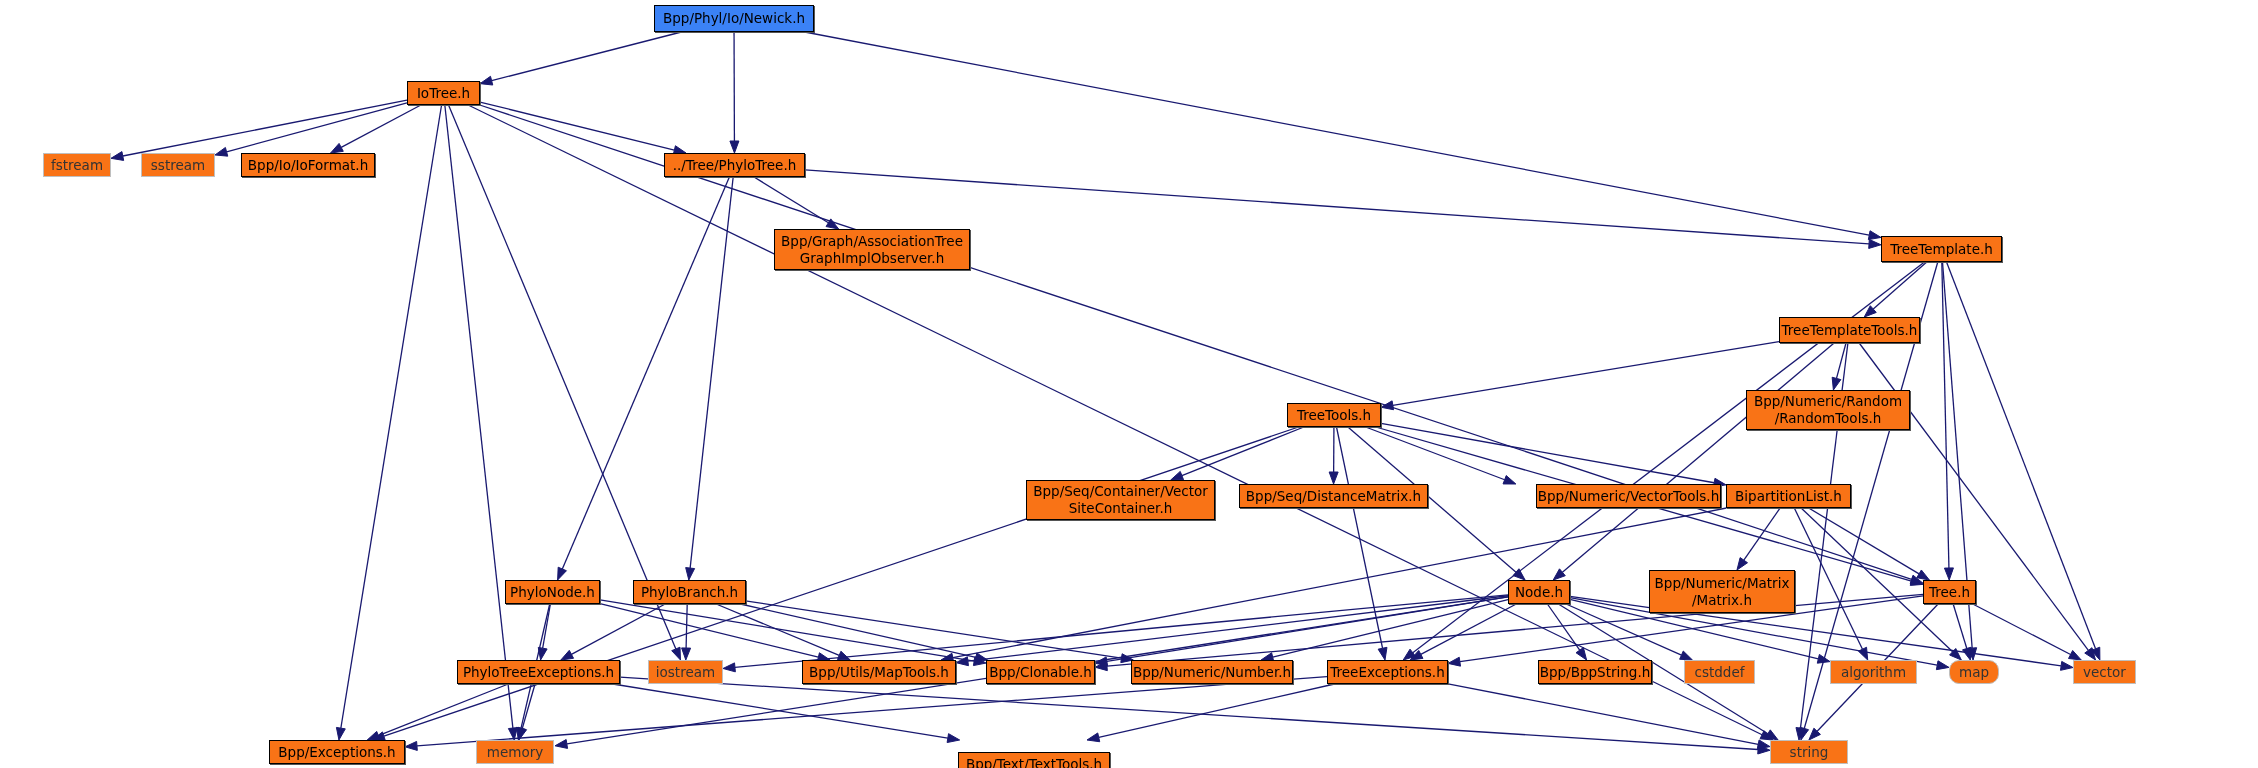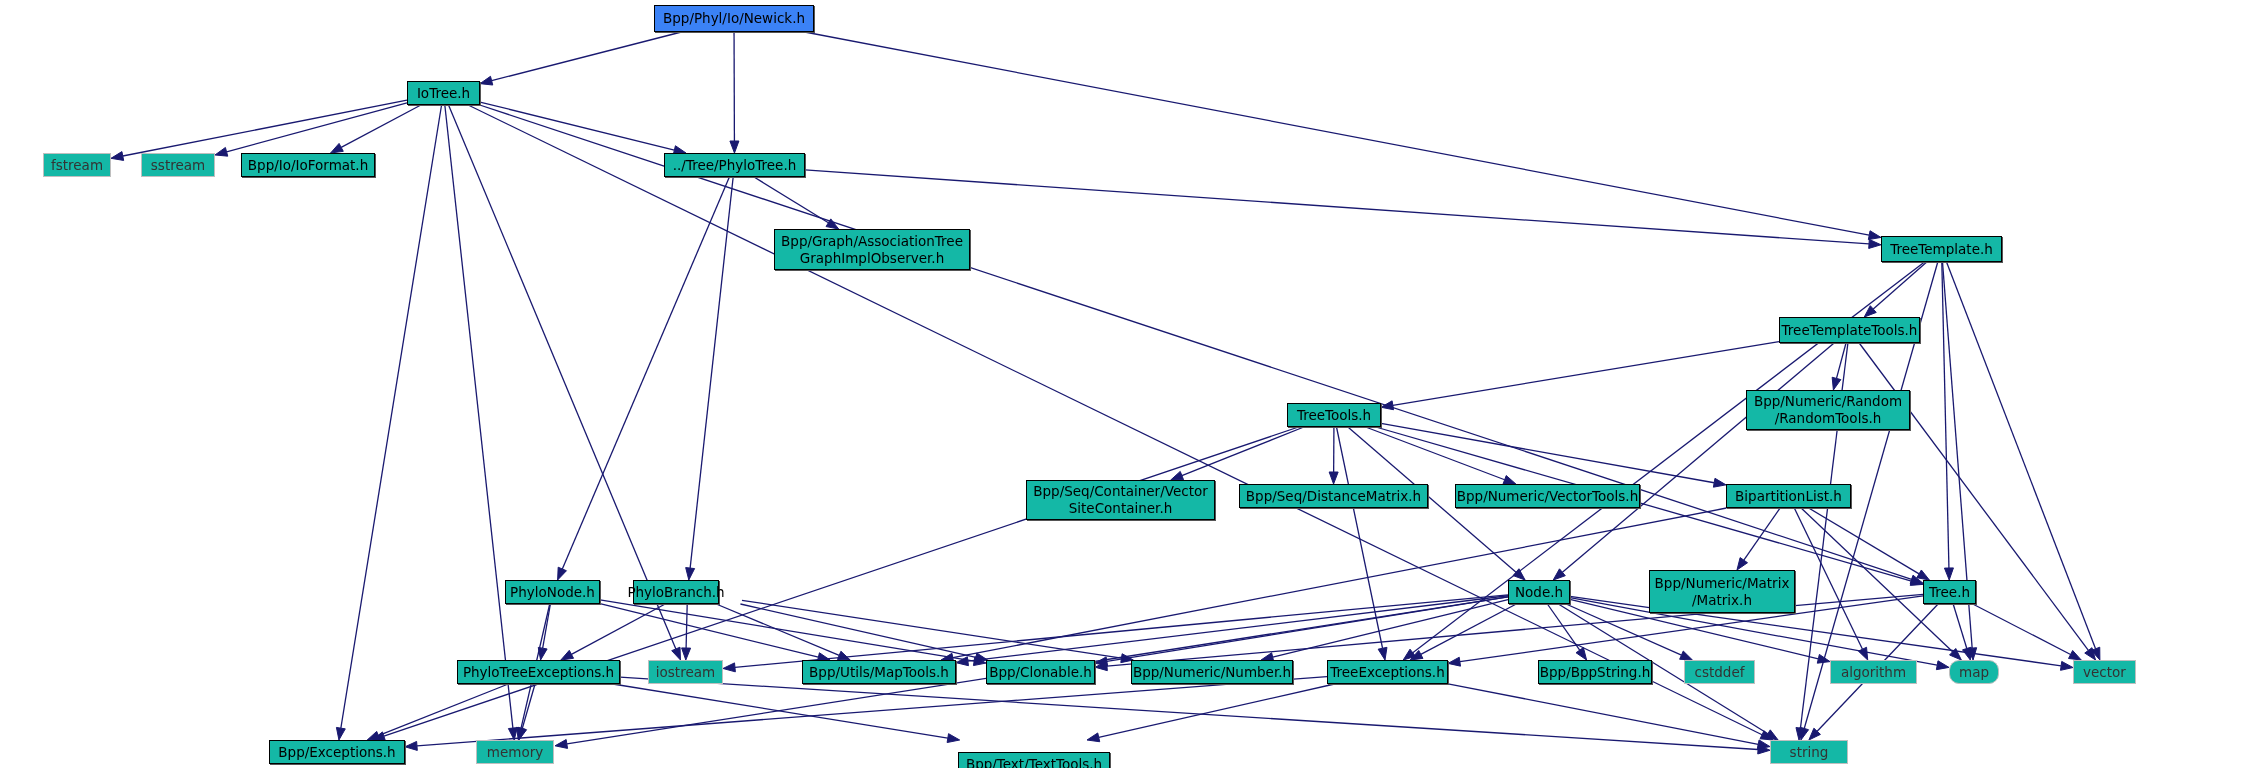--- a/index.html
+++ b/index.html
@@ -1,21 +1,21 @@
 <!DOCTYPE html>
 <html><head>
 <meta charset="utf-8">
 <style>
   html, body { margin: 0; padding: 0; background: #ffffff; }
   body { width: 2258px; height: 768px; position: relative; overflow: hidden;
          font-family: "DejaVu Sans", sans-serif; }
   #graph { position: absolute; left: 0; top: 0; width: 2258px; height: 768px; }
   #edges path { fill: none; stroke: #191970; stroke-width: 1.3; }
   #edges polygon { fill: #191970; stroke: #191970; stroke-width: 1; }
-  .node { position: absolute; box-sizing: border-box; background: #14b8a6;
+  .node { position: absolute; box-sizing: border-box; background: #f97316;
           border: 1.5px solid #000000; color: #000000; font-size: 13.5px;
           line-height: 17px; text-align: center; display: flex; flex-direction: column;
           align-items: center; justify-content: center; white-space: nowrap;
           box-shadow: 1px 1px 0 #555; }
   .node.system { border: 1.5px solid #bfbfbf; color: #333; box-shadow: none; }
   .node.root { background: #3b82f6; }
   .node span { display: block; }
 </style>
 </head>
 <body>
@@ -351,30 +351,30 @@
       <div class="node local" style="left: 1287px; top: 403px; width: 94px; height: 24px;">
         <span>TreeTools.h</span>
       </div>
       <div class="node local" style="left: 1026px; top: 480px; width: 189px; height: 40px;">
         <span>Bpp/Seq/Container/Vector</span>
         <span>SiteContainer.h</span>
       </div>
       <div class="node local" style="left: 1239px; top: 484px; width: 189px; height: 24px;">
         <span>Bpp/Seq/DistanceMatrix.h</span>
       </div>
-      <div class="node local" style="left: 1455px; top: 484px; width: 185px; height: 24px;">
+      <div class="node local" style="left: 1536px; top: 484px; width: 185px; height: 24px;">
         <span>Bpp/Numeric/VectorTools.h</span>
       </div>
       <div class="node local" style="left: 1726px; top: 484px; width: 125px; height: 24px;">
         <span>BipartitionList.h</span>
       </div>
       <div class="node local" style="left: 505px; top: 580px; width: 95px; height: 24px;">
         <span>PhyloNode.h</span>
       </div>
-      <div class="node local" style="left: 633px; top: 580px; width: 86px; height: 24px;">
+      <div class="node local" style="left: 633px; top: 580px; width: 113px; height: 24px;">
         <span>PhyloBranch.h</span>
       </div>
       <div class="node local" style="left: 1508px; top: 580px; width: 62px; height: 24px;">
         <span>Node.h</span>
       </div>
       <div class="node local" style="left: 1649px; top: 570px; width: 146px; height: 43px;">
         <span>Bpp/Numeric/Matrix</span>
         <span>/Matrix.h</span>
       </div>
       <div class="node local" style="left: 1923px; top: 580px; width: 53px; height: 24px;">

